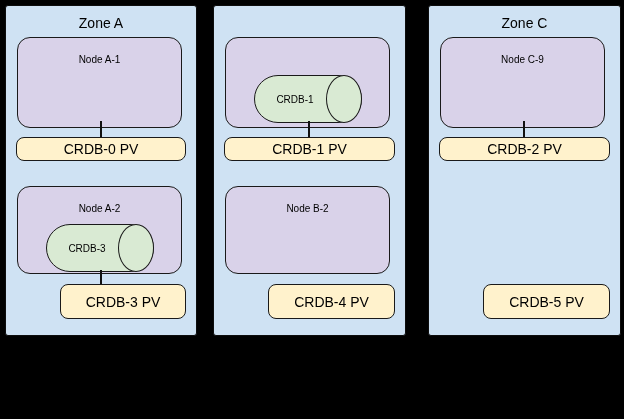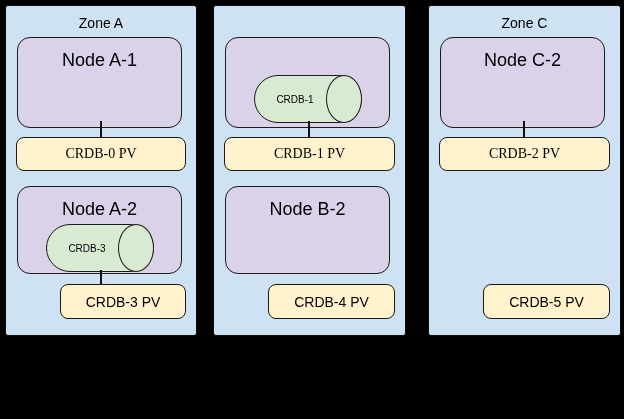--- a/index.html
+++ b/index.html
@@ -10,37 +10,37 @@
   .zone-a{left:5px;width:192px;}
   .zone-b{left:213px;width:193px;}
   .zone-c{left:428px;width:193px;}
   .zone-label{position:absolute;top:9px;left:0;right:0;text-align:center;
               font-size:14px;line-height:16px;}
   .node{position:absolute;left:11px;width:165px;background:#d9d2e9;
         border:1px solid #1a1a1a;border-radius:13px;box-sizing:border-box;}
   .node1{top:31px;height:91px;}
   .node2{top:180px;height:88px;}
   .node-label{position:absolute;top:14px;left:0;right:0;text-align:center;
-              font-size:18px;line-height:16px;}
+              font-size:10px;line-height:16px;}
   .cyl{position:absolute;left:28px;top:37px;width:108px;height:48px;
        background:#d9ead3;border:1px solid #1a1a1a;border-radius:24px;
        box-sizing:border-box;}
   .cyl-cap{position:absolute;top:-1px;bottom:-1px;right:-1px;width:36px;
            background:#d9ead3;border:1px solid #1a1a1a;border-radius:50%;
            box-sizing:border-box;}
   .cyl-label{position:absolute;top:0;bottom:0;left:6px;right:32px;
              display:flex;align-items:center;justify-content:center;
              font-size:10px;}
   .conn{position:absolute;left:94px;width:2px;background:#111;}
   .conn1{top:115px;height:16px;}
   .conn2{top:264px;height:14px;}
   .pv{position:absolute;left:10px;right:10px;background:#fff2cc;
       border:1px solid #1a1a1a;border-radius:8px;box-sizing:border-box;
       display:flex;align-items:center;justify-content:center;font-size:14px;}
-  .pv1{top:131px;height:34px;font-family:Liberation Serif, serif;}
+  .pv1{top:131px;height:24px;}
   .pv2{top:278px;height:35px;margin-left:44px;}
 </style>
 </head>
 <body>
 
 <div class="canvas">
 
   <div class="zone zone-a">
     <div class="zone-label">Zone A</div>
 
@@ -75,21 +75,21 @@
     <div class="node node2">
       <div class="node-label">Node B-2</div>
     </div>
     <div class="pv pv2">CRDB-4 PV</div>
   </div>
 
   <div class="zone zone-c">
     <div class="zone-label">Zone C</div>
 
     <div class="node node1">
-      <div class="node-label">Node C-2</div>
+      <div class="node-label">Node C-9</div>
     </div>
     <div class="conn conn1"></div>
     <div class="pv pv1">CRDB-2 PV</div>
 
     <div class="pv pv2">CRDB-5 PV</div>
   </div>
 
 </div>
 
 </body></html>

